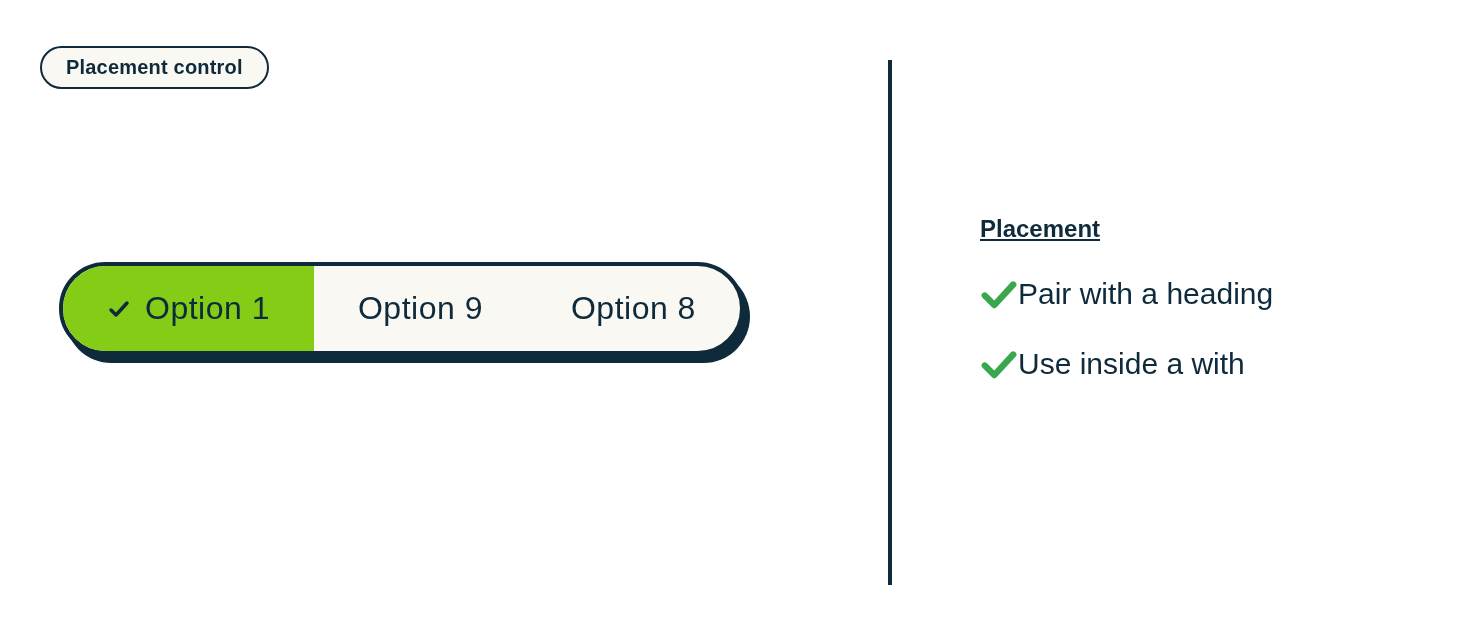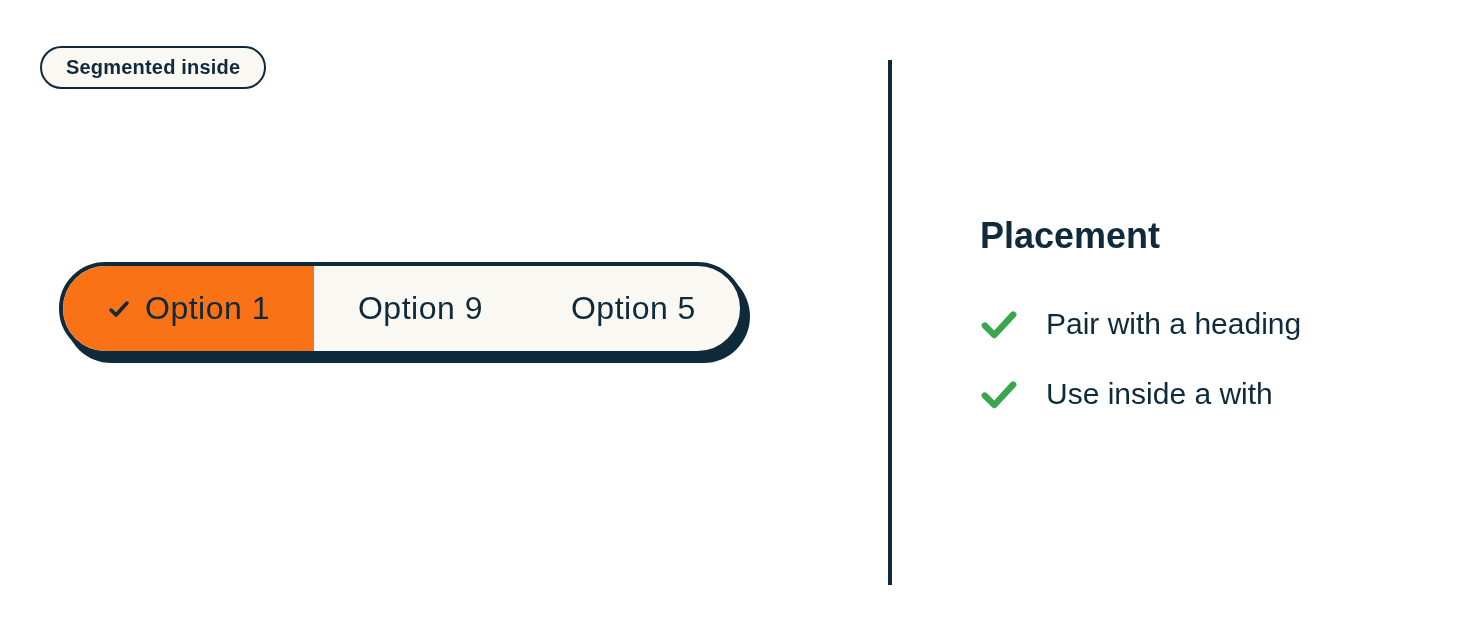--- a/index.html
+++ b/index.html
@@ -53,89 +53,89 @@
       gap: 14px;
       padding: 24px 44px;
       font-size: 32px;
       font-weight: 500;
       color: #0e2a3b;
       cursor: pointer;
       white-space: nowrap;
       letter-spacing: 0.5px;
     }
     .segment.selected {
-      background: #f97316;
+      background: #84cc16;
     }
     .segment .check-icon svg {
       width: 24px;
       height: 24px;
       display: block;
     }
     .divider {
       position: absolute;
       top: 60px;
       left: 888px;
       width: 4px;
       height: 525px;
       background: #0e2a3b;
     }
     .info-panel {
       position: absolute;
       top: 215px;
       left: 980px;
     }
     .info-heading {
-      font-size: 36px;
+      font-size: 24px;
       font-weight: 700;
       color: #0e2a3b;
-      margin-bottom: 48px;
+      margin-bottom: 32px;
+      text-decoration: underline;
     }
     .info-list {
       list-style: none;
       display: flex;
       flex-direction: column;
       gap: 32px;
     }
     .info-item {
       display: flex;
       align-items: center;
-      gap: 28px;
       font-size: 30px;
       font-weight: 400;
       color: #0e2a3b;
     }
     .info-item .check-green svg {
       width: 38px;
       height: 38px;
       display: block;
     }
   </style>
 </head>
 <body>
 
 <div class="badge">
-  <span>Segmented inside</span>
+  <span>Placement control</span>
 </div>
 
 <div class="segmented-wrapper">
   <div class="segmented-shadow">
     <div class="segmented-control">
       <div class="segment selected">
         <span class="check-icon">
           <svg viewBox="0 0 24 24" fill="none" stroke="#0e2a3b" stroke-width="3.5" stroke-linecap="round" stroke-linejoin="round">
             <polyline points="4 13 9 18 20 6"></polyline>
           </svg>
         </span>
         <span>Option 1</span>
       </div>
       <div class="segment">
         <span>Option 9</span>
       </div>
       <div class="segment">
-        <span>Option 5</span>
+        <span>Option 8</span>
       </div>
     </div>
   </div>
 </div>
 
 <div class="divider"></div>
 
 <div class="info-panel">
   <h2 class="info-heading">Placement</h2>
   <ul class="info-list">

